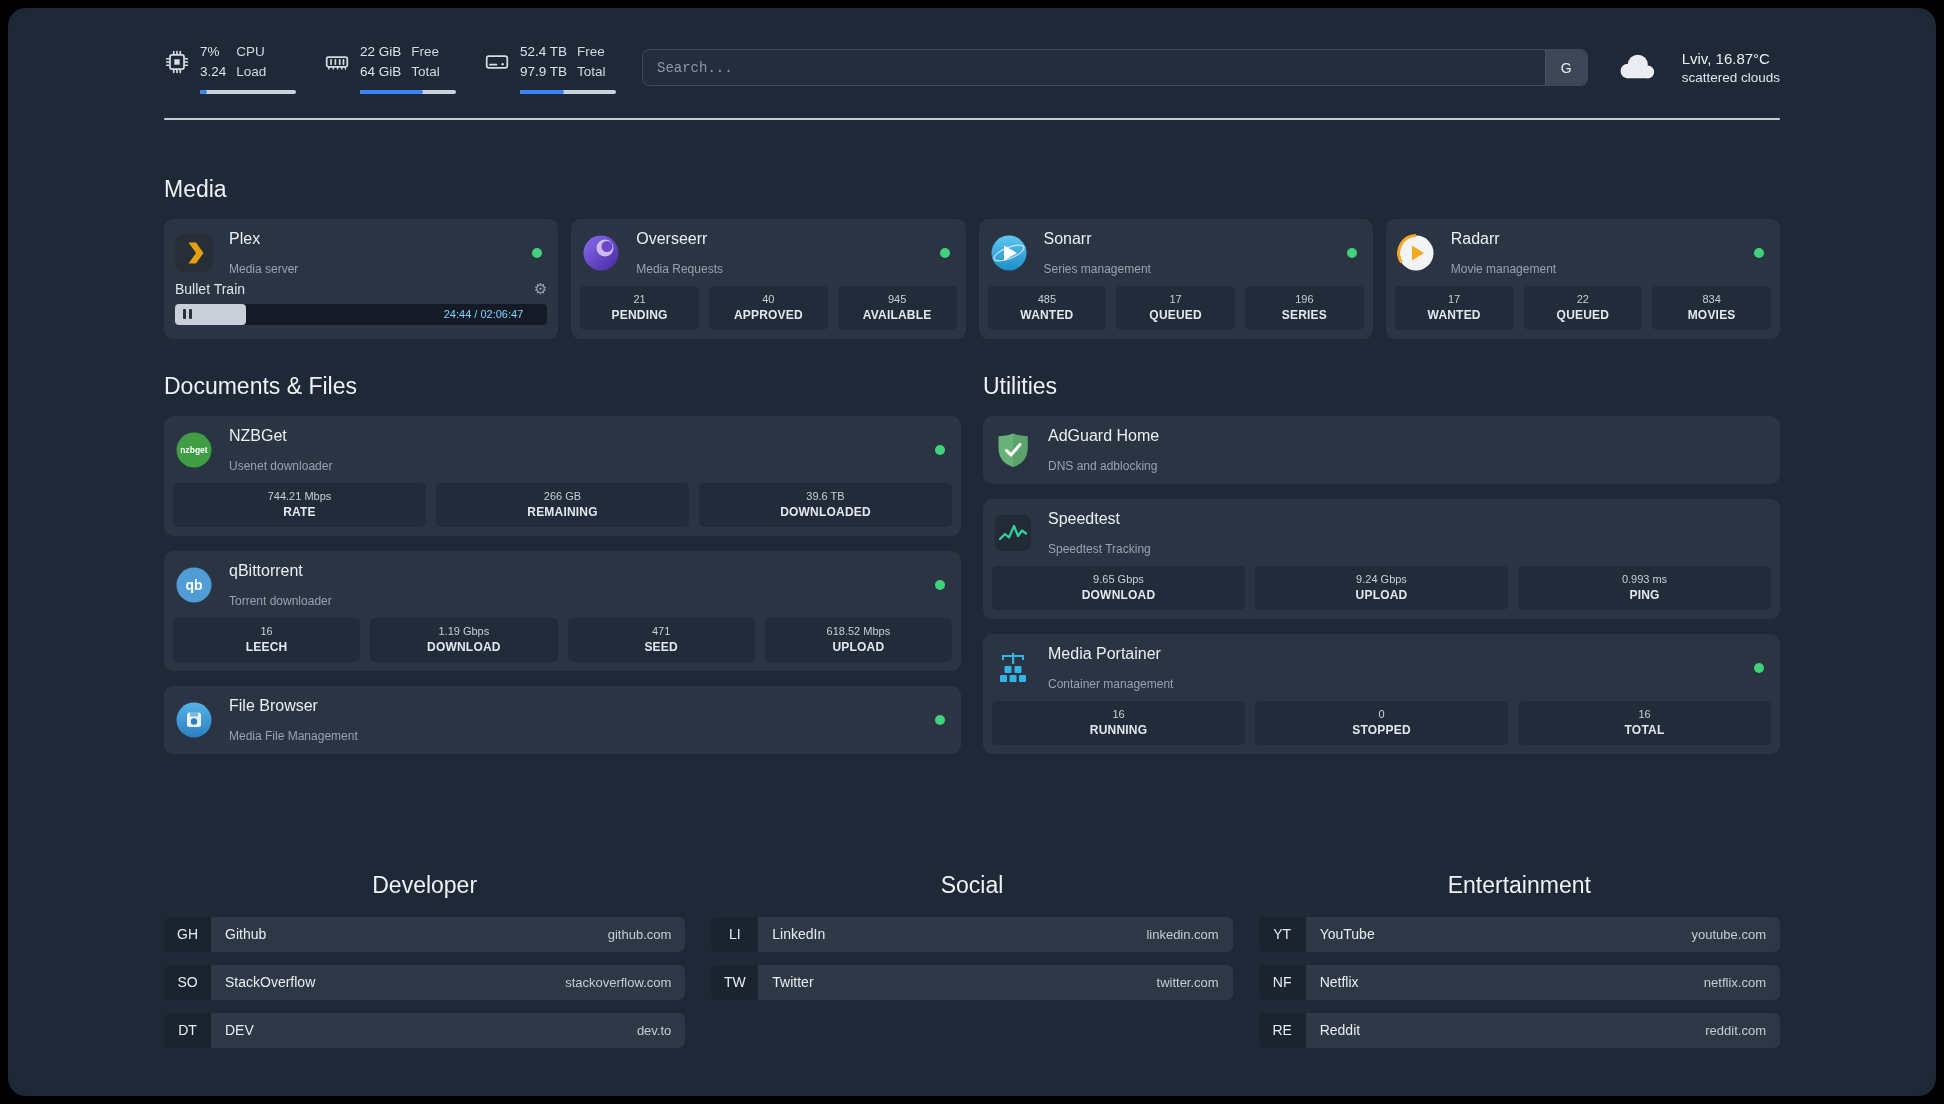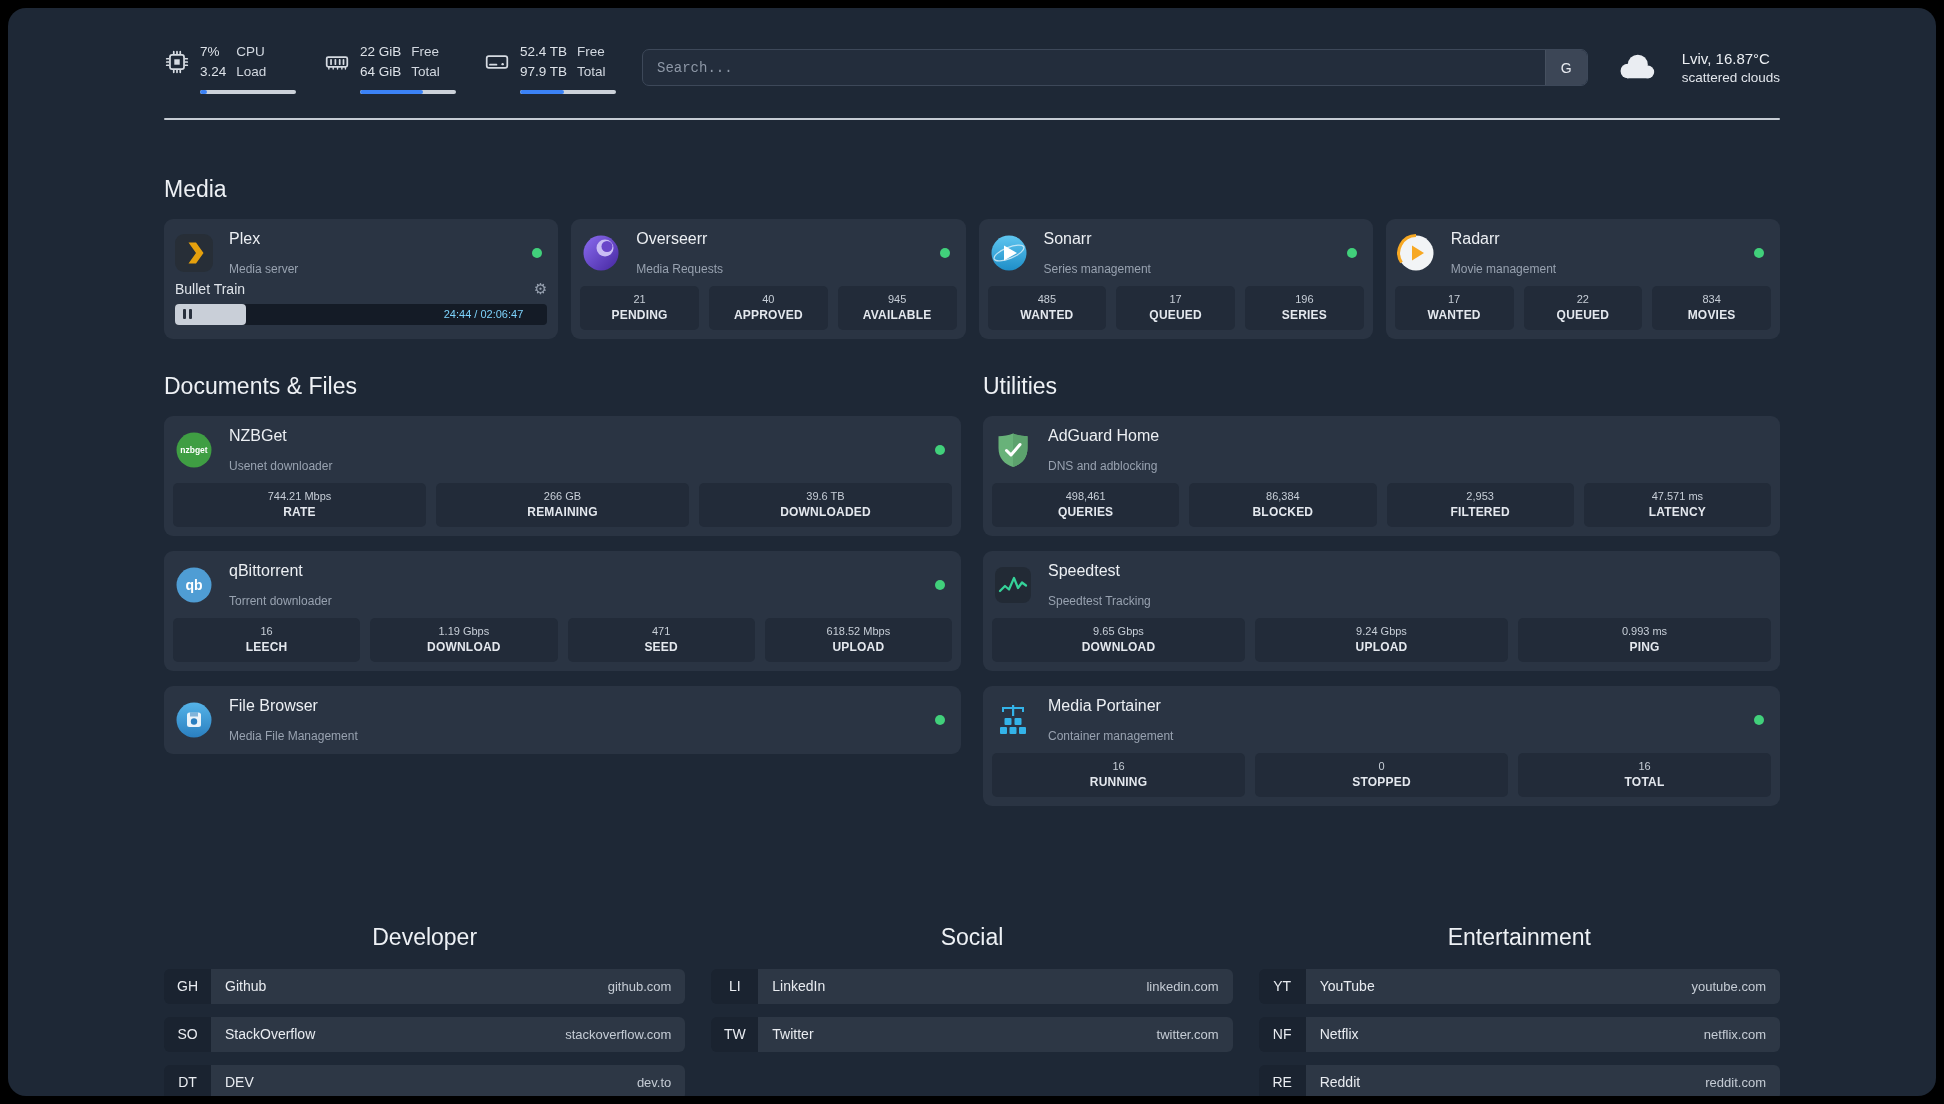--- a/index.html
+++ b/index.html
@@ -434,38 +434,20 @@
                   <path d="M19 2.5 C23.5 4.3 28.5 5.2 33.5 5.3 L33.5 17 C33.5 27.5 27.5 33 19 36 C10.5 33 4.5 27.5 4.5 17 L4.5 5.3 C9.5 5.2 14.5 4.3 19 2.5 Z" fill="#68b279"></path>
                   <path d="M19 2.5 C23.5 4.3 28.5 5.2 33.5 5.3 L33.5 17 C33.5 27.5 27.5 33 19 36 Z" fill="#5ca26d"></path>
                   <path d="M12.5 19.5 L17 24 L26 13.5" stroke="#ffffff" stroke-width="3" fill="none" stroke-linecap="round" stroke-linejoin="round"></path>
                 </svg>
               </span>
               <div class="card-titles">
                 <div class="card-name">AdGuard Home</div>
                 <div class="card-sub">DNS and adblocking</div>
               </div>
             </div>
-            <div class="stats-row">
-              <div class="stat">
-                <div class="stat-value">498,461</div>
-                <div class="stat-label">QUERIES</div>
-              </div>
-              <div class="stat">
-                <div class="stat-value">86,384</div>
-                <div class="stat-label">BLOCKED</div>
-              </div>
-              <div class="stat">
-                <div class="stat-value">2,953</div>
-                <div class="stat-label">FILTERED</div>
-              </div>
-              <div class="stat">
-                <div class="stat-value">47.571 ms</div>
-                <div class="stat-label">LATENCY</div>
-              </div>
-            </div>
           </div>
 
           <div class="card">
             <div class="card-header">
               <span class="app-icon">
                 <svg viewBox="0 0 38 38">
                   <rect x="1" y="1" width="36" height="36" rx="8" fill="#222a35"></rect>
                   <polyline points="6,25 11,20 15,23.5 20,12 24,22 28,16.5 32,19.5" fill="none" stroke="#35d399" stroke-width="2.2" stroke-linecap="round" stroke-linejoin="round"></polyline>
                 </svg>
               </span>

